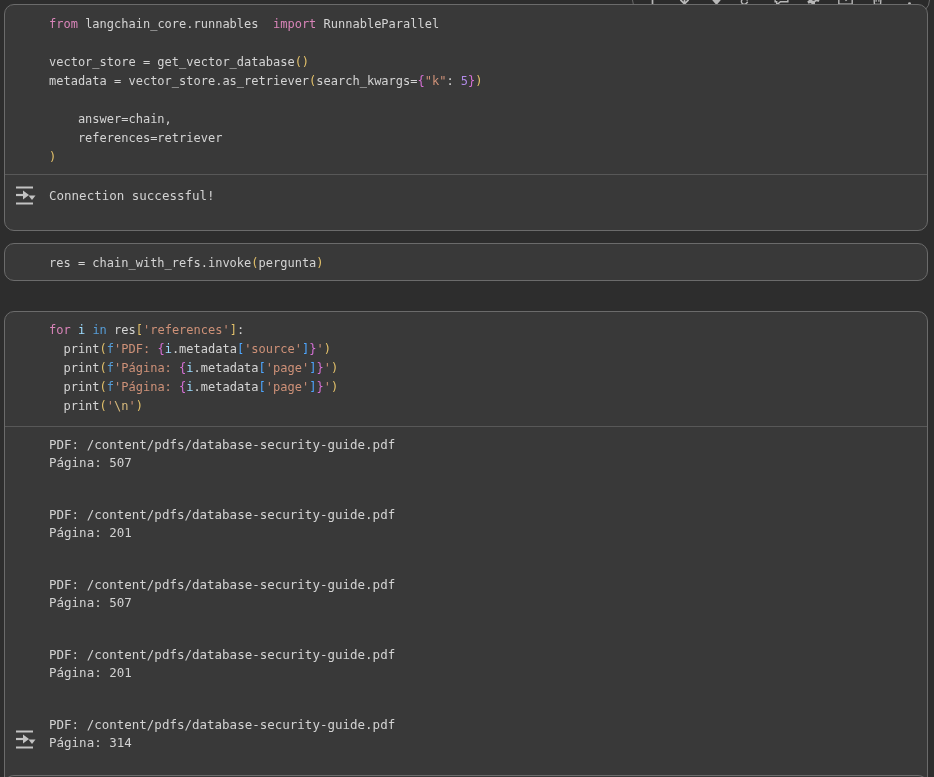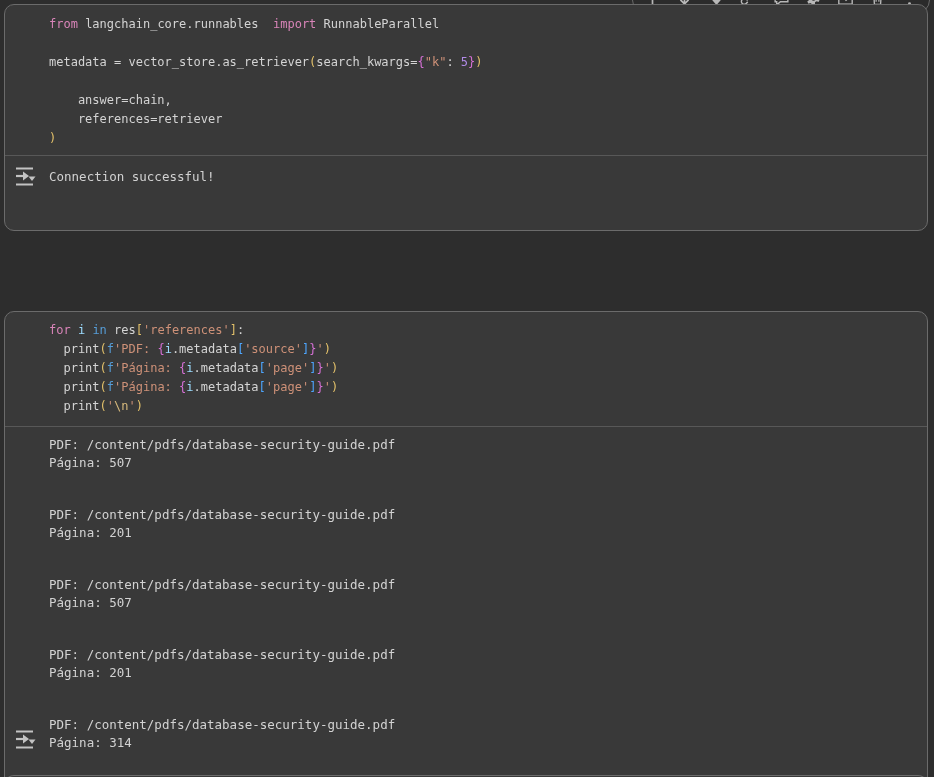--- a/index.html
+++ b/index.html
@@ -132,20 +132,21 @@
           <circle cx="8" cy="8" r="1.4" fill="currentColor"></circle>
           <circle cx="8" cy="13" r="1.4" fill="currentColor"></circle>
         </svg>
       </button>
   </div>
 
   <div class="cell cell-1">
     <div class="code-area">
         <div class="line"><span class="tk-kw">from</span><span class="tk-fg"> langchain_core.runnables  </span><span class="tk-kw">import</span><span class="tk-fg"> RunnableParallel</span></div>
         <div class="line">&nbsp;</div>
+        <div class="line"><span class="tk-fg">vector_store = get_vector_database</span><span class="tk-b1">()</span></div>
         <div class="line"><span class="tk-fg">metadata = vector_store.as_retriever</span><span class="tk-b1">(</span><span class="tk-fg">search_kwargs=</span><span class="tk-b2">{</span><span class="tk-str">"k"</span><span class="tk-fg">: </span><span class="tk-num">5</span><span class="tk-b2">}</span><span class="tk-b1">)</span></div>
         <div class="line">&nbsp;</div>
         <div class="line"><span class="tk-fg">    answer=chain,</span></div>
         <div class="line"><span class="tk-fg">    references=retriever</span></div>
         <div class="line"><span class="tk-b1">)</span></div>
       </div>
     <div class="divider"></div>
     <div class="output-row">
       <div class="out-gutter">
         <button class="out-btn">
@@ -155,20 +156,25 @@
             <path d="M4 12h8" stroke="currentColor" stroke-width="2.2"></path>
             <path d="M11 7.5l6 4.5-6 4.5z" fill="currentColor"></path>
             <path d="M16.5 12.5h7l-3.5 4.5z" fill="currentColor"></path>
           </svg>
         </button>
       </div>
       <div class="output-text"><div class="oline">Connection successful!</div></div>
     </div>
   </div>
 
+  <div class="cell cell-2">
+    <div class="code-area">
+        <div class="line"><span class="tk-fg">res = chain_with_refs.invoke</span><span class="tk-b1">(</span><span class="tk-fg">pergunta</span><span class="tk-b1">)</span></div>
+      </div>
+  </div>
 
   <div class="cell cell-3">
     <div class="code-area">
         <div class="line"><span class="tk-kw">for</span><span class="tk-fg"> </span><span class="tk-var">i</span><span class="tk-fg"> </span><span class="tk-kwb">in</span><span class="tk-fg"> res</span><span class="tk-b1">[</span><span class="tk-str">'references'</span><span class="tk-b1">]</span><span class="tk-fg">:</span></div>
         <div class="line"><span class="tk-fg">  print</span><span class="tk-b1">(</span><span class="tk-kwb">f</span><span class="tk-str">'PDF: </span><span class="tk-b2">{</span><span class="tk-var">i</span><span class="tk-fg">.metadata</span><span class="tk-b3">[</span><span class="tk-str">'source'</span><span class="tk-b3">]</span><span class="tk-b2">}</span><span class="tk-str">'</span><span class="tk-b1">)</span></div>
         <div class="line"><span class="tk-fg">  print</span><span class="tk-b1">(</span><span class="tk-kwb">f</span><span class="tk-str">'Página: </span><span class="tk-b2">{</span><span class="tk-var">i</span><span class="tk-fg">.metadata</span><span class="tk-b3">[</span><span class="tk-str">'page'</span><span class="tk-b3">]</span><span class="tk-b2">}</span><span class="tk-str">'</span><span class="tk-b1">)</span></div>
         <div class="line"><span class="tk-fg">  print</span><span class="tk-b1">(</span><span class="tk-kwb">f</span><span class="tk-str">'Página: </span><span class="tk-b2">{</span><span class="tk-var">i</span><span class="tk-fg">.metadata</span><span class="tk-b3">[</span><span class="tk-str">'page'</span><span class="tk-b3">]</span><span class="tk-b2">}</span><span class="tk-str">'</span><span class="tk-b1">)</span></div>
         <div class="line"><span class="tk-fg">  print</span><span class="tk-b1">(</span><span class="tk-str">'</span><span class="tk-esc">\n</span><span class="tk-str">'</span><span class="tk-b1">)</span></div>
       </div>
     <div class="divider"></div>

